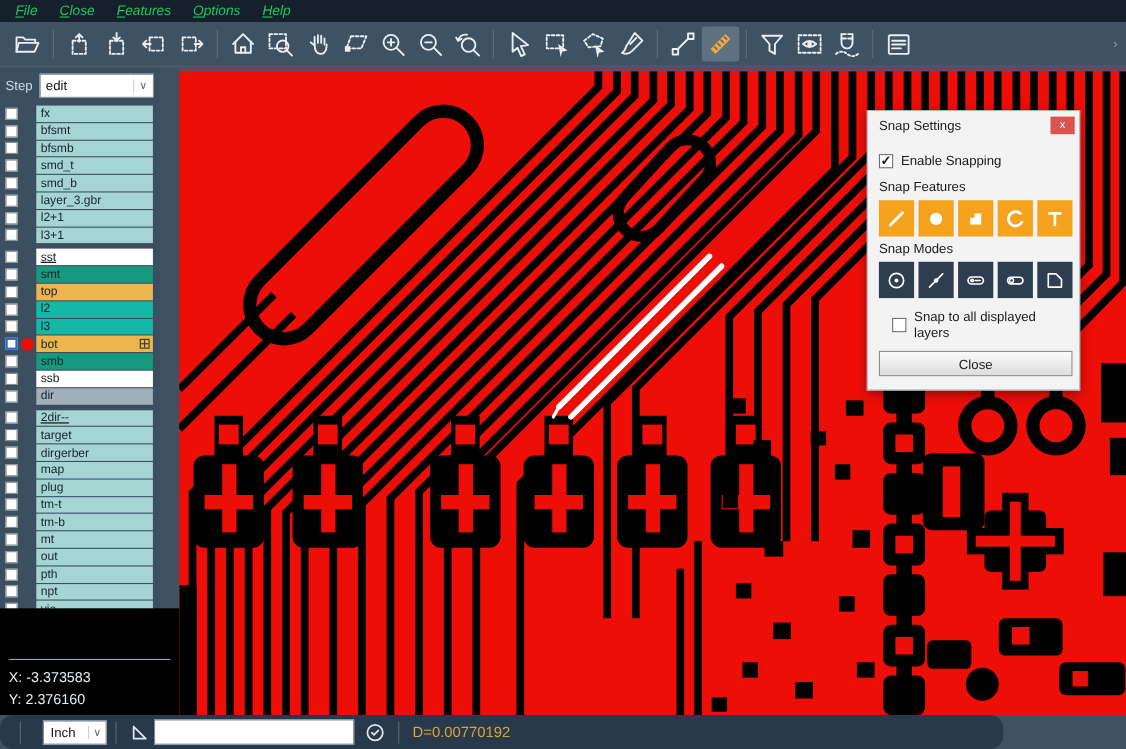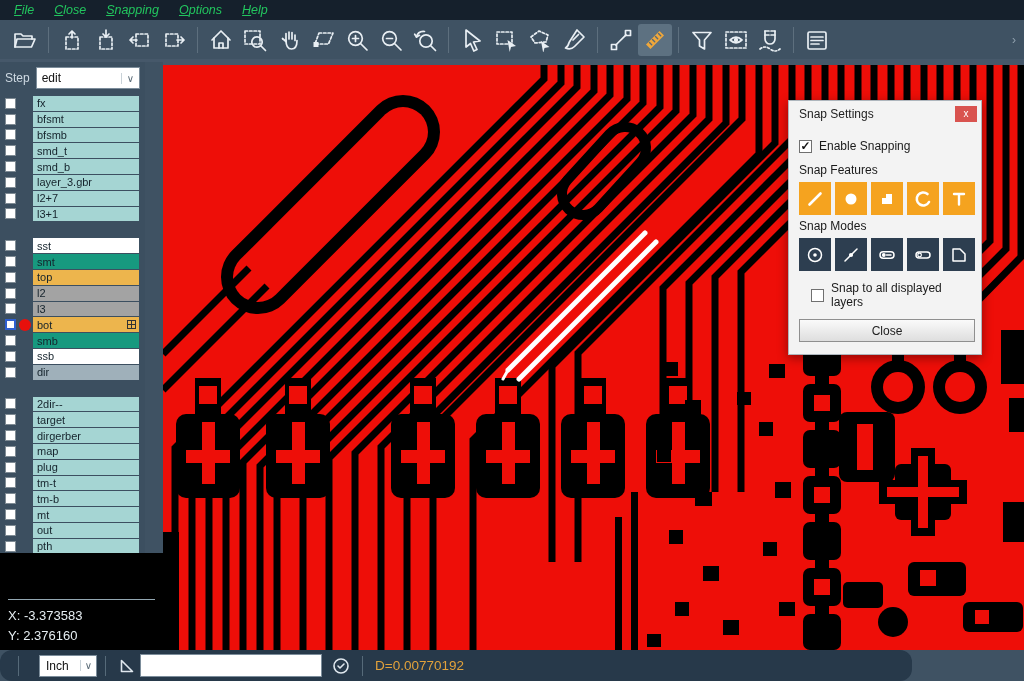--- a/index.html
+++ b/index.html
@@ -24,29 +24,29 @@
 
   
   .sidebar { position:absolute; left:0; top:62px; width:145px; height:588px; background:#3c4f60; }
   .steprow { height:32px; display:flex; align-items:center; padding:0 5px; }
   .steplabel { color:#cfdae3; font-size:12px; margin-right:6px; }
   .stepselect { flex:1; height:22px; background:#fff; border:1px solid #7c8d9b; display:flex;
                 align-items:center; font-size:12px; color:#111; padding-left:5px; }
   .stepselect .chev { margin-left:auto; padding:0 5px; color:#5a6b77; font-size:10px; border-left:1px solid #c9d2d8; }
   #layer-list { display:flex; flex-direction:column; gap:1px; padding-top:2px; }
   .layer-row { height:14.8px; display:flex; align-items:center; }
-  .layer-row.group-start { margin-top:16px; }
+  .layer-row.group-start { margin-top:4px;text-decoration:underline; }
   .layer-cb { width:11px; height:11px; background:#fff; border:1.5px solid #7f8b94; margin-left:5px; flex:none; }
   .layer-cb.sel { border:2px solid #2e5fd0; }
   .layer-dot { width:12px; height:12px; border-radius:50%; background:#e8100c; margin:0 2px 0 3px; flex:none; visibility:hidden; }
   .layer-dot.show { visibility:visible; }
   .layer-bar { flex:1; height:100%; font-size:11px; color:#15232c; padding-left:4px; display:flex;
                align-items:center; margin-right:6px; overflow:hidden; white-space:nowrap; }
   .lt-cyan { background:#a5d5d3; } .lt-white { background:#ffffff; } .lt-teal { background:#17997f; }
-  .lt-orange { background:#edb54d; } .lt-gold { background:#a3a3a3; } .lt-gray { background:#9fb0ba; }
+  .lt-orange { background:#edb54d; } .lt-gold { background:#14b8a6; } .lt-gray { background:#9fb0ba; }
   .layer-grid { margin-left:auto; margin-right:3px; width:9px; height:9px; border:1px solid #333;
     background: linear-gradient(#333 0 0) 50% 0/1px 100% no-repeat, linear-gradient(#333 0 0) 0 50%/100% 1px no-repeat; }
   .coordpanel { position:absolute; left:0; bottom:0; width:163px; height:97px; background:#000000; padding:6px 8px; }
   .coordpanel hr { border:none; border-top:1px solid #93a7b2; margin:40px 0 6px 0; }
   .coord { color:#e6eef2; font-size:13px; line-height:20px; }
 
   
   .canvas { position:absolute; left:163px; top:62px; width:861px; height:588px; background:#ee0e08; }
 
   
@@ -85,21 +85,21 @@
                   border:1px solid #8f8f8f; font-size:12px; color:#222; display:flex; align-items:center; justify-content:center; }
 </style>
 </head>
 <body>
 
 <div class="app">
 
   <div class="menubar">
     <span class="mi">File</span>
     <span class="mi">Close</span>
-    <span class="mi">Snapping</span>
+    <span class="mi">Features</span>
     <span class="mi">Options</span>
     <span class="mi">Help</span>
   </div>
 
   <div class="toolbar">
     <span class="tb">
         <svg width="24" height="24" viewBox="0 0 24 24">
           <path d="M2 19 V6 h6 l2 2 h9 v3"></path>
           <path d="M4 11 h18 l-3.5 8 H2 z"></path>
         </svg>
@@ -427,21 +427,21 @@
           <span class="layer-bar lt-cyan">smd_b</span>
         </div>
         <div class="layer-row">
           <span class="layer-cb"></span>
           <span class="layer-dot"></span>
           <span class="layer-bar lt-cyan">layer_3.gbr</span>
         </div>
         <div class="layer-row">
           <span class="layer-cb"></span>
           <span class="layer-dot"></span>
-          <span class="layer-bar lt-cyan">l2+7</span>
+          <span class="layer-bar lt-cyan">l2+1</span>
         </div>
         <div class="layer-row">
           <span class="layer-cb"></span>
           <span class="layer-dot"></span>
           <span class="layer-bar lt-cyan">l3+1</span>
         </div>
         <div class="layer-row group-start">
           <span class="layer-cb"></span>
           <span class="layer-dot"></span>
           <span class="layer-bar lt-white">sst</span>

